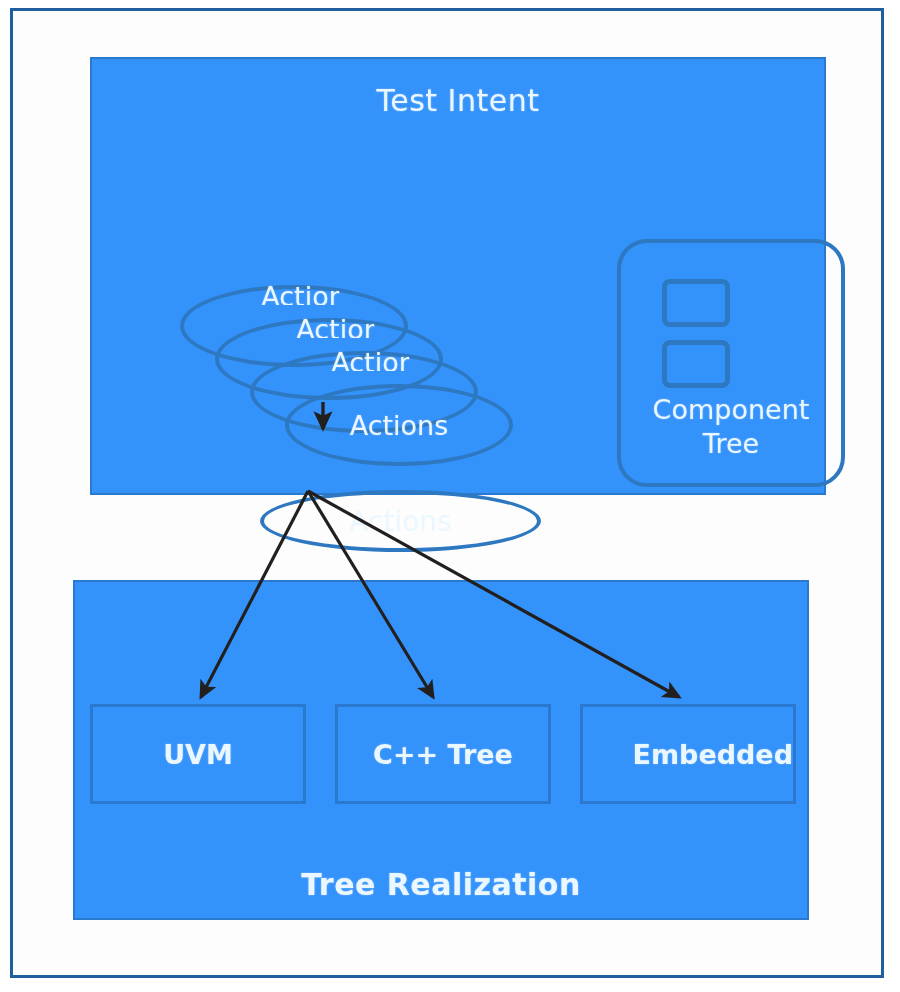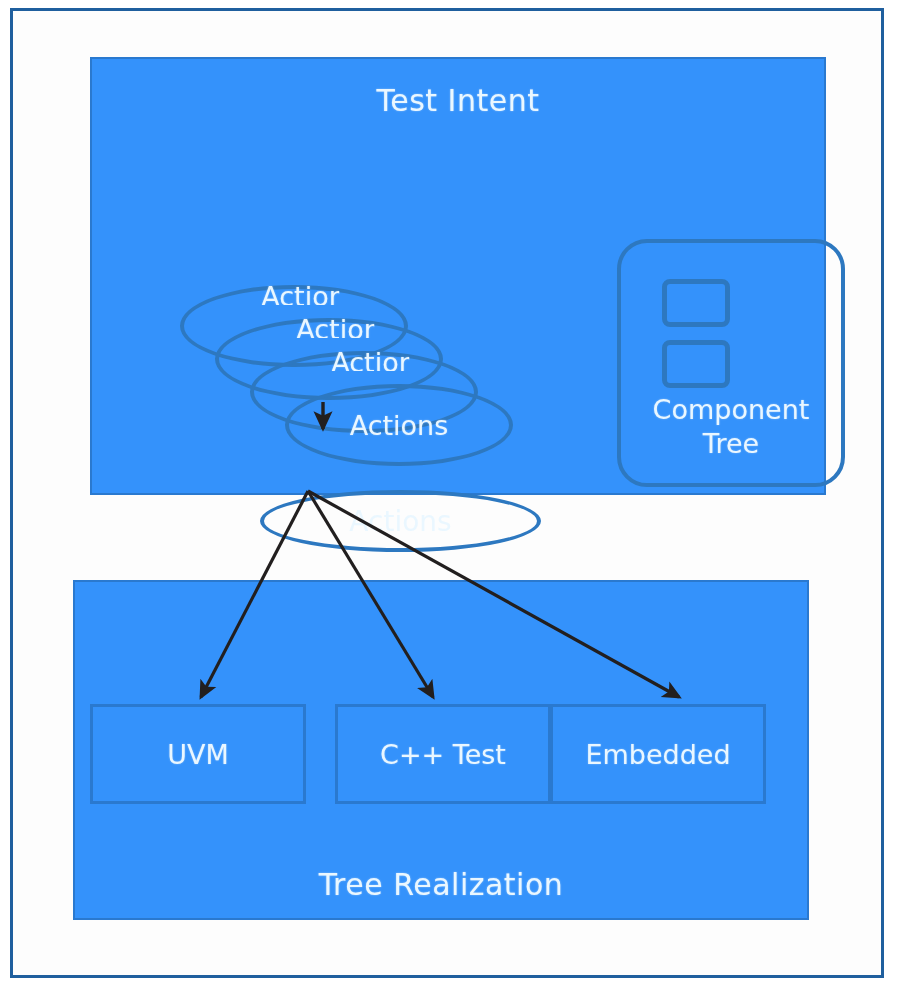--- a/index.html
+++ b/index.html
@@ -41,20 +41,21 @@
     left: 90px;
     top: 57px;
     width: 736px;
     height: 438px;
   }
   #panel-realization {
     left: 73px;
     top: 580px;
     width: 736px;
     height: 340px;
+    font-weight: bold;
   }
   .panel-title {
     position: absolute;
     width: 100%;
     text-align: center;
     color: #eaf7ff;
     font-size: 30px;
     letter-spacing: 0.5px;
     text-shadow: 0 0 2px rgba(255,255,255,0.45);
   }
@@ -149,21 +150,21 @@
   }
   .target-label {
     color: #eaf7ff;
     font-size: 27px;
     line-height: 33px;
     text-align: center;
     text-shadow: 0 0 2px rgba(255,255,255,0.4);
   }
   #box-uvm { left: 15px; }
   #box-cpp { left: 260px; }
-  #box-emb { left: 475px; }
+  #box-emb { left: 505px; justify-content: flex-end; }
 
   
   #arrow-layer {
     position: absolute;
     left: 0;
     top: 0;
     width: 900px;
     height: 992px;
     pointer-events: none;
   }
@@ -226,21 +227,21 @@
   <div class="panel" id="panel-realization">
 
     <div class="target-box" id="box-uvm">
       <div class="target-label">
         <div>UVM</div>
       </div>
     </div>
 
     <div class="target-box" id="box-cpp">
       <div class="target-label">
-        <div>C++ Test</div>
+        <div>C++ Tree</div>
       </div>
     </div>
 
     <div class="target-box" id="box-emb">
       <div class="target-label">
         <div>Embedded</div>
       </div>
     </div>
 
     <div class="panel-title" id="title-realization">Tree Realization</div>

